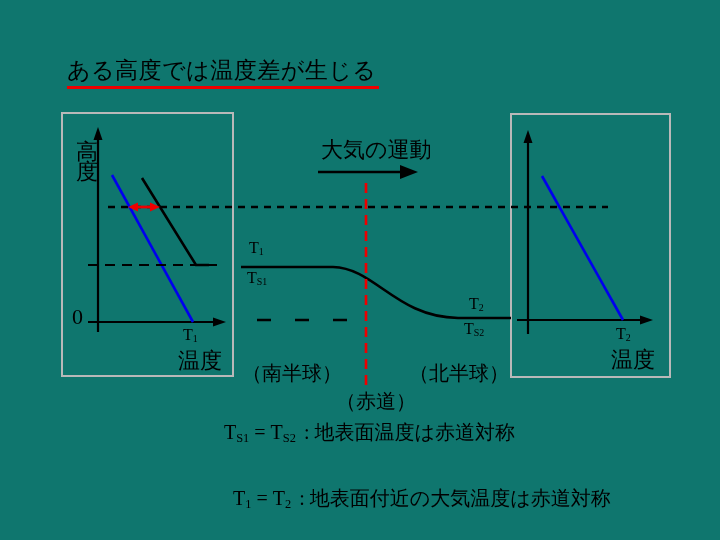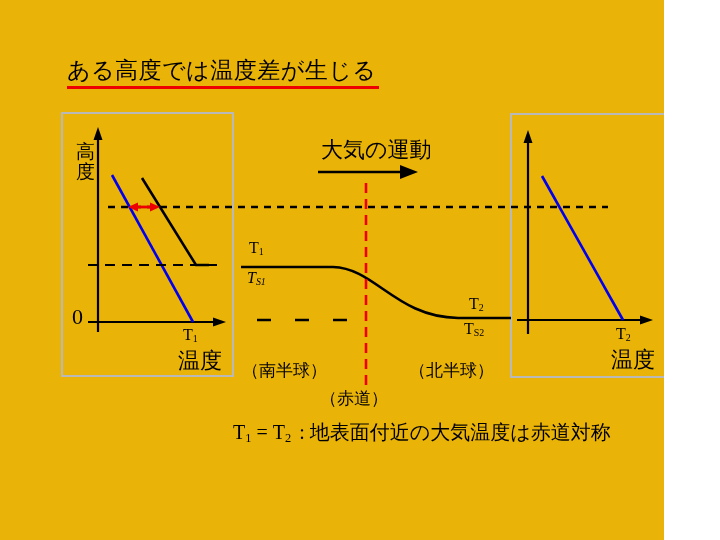--- a/index.html
+++ b/index.html
@@ -1,37 +1,37 @@
 <!DOCTYPE html>
 <html style="--red: #ee0000; --blue: #0000ee; --ink: #000000; --panel_border: #b9b9b9;"><head>
 <meta charset="utf-8">
 <style>
   :root{
     --red:#ee0000; --blue:#0000ee; --ink:#000000; --panel_border:#b9b9b9;
   }
   html,body{margin:0;padding:0;background:#ffffff;}
   .slide{
-    position:relative;width:664px;height:540px;background:#eab308;
+    position:relative;width:720px;height:540px;background:#0f766e;
     overflow:hidden;font-family:"Liberation Sans","DejaVu Sans",sans-serif;color:var(--ink);
   }
   .slide svg{position:absolute;left:0;top:0;}
   .lbl{position:absolute;white-space:nowrap;line-height:1.1;}
   .jp{font-family:"Liberation Sans","DejaVu Sans",sans-serif;}
   .tser{font-family:"Liberation Serif","DejaVu Serif",serif;}
   .title{
     left:67px;top:58px;font-size:23px;letter-spacing:0.5px;
     border-bottom:3px solid var(--red);padding:0 3px 3px 0;
   }
   .sb{font-size:0.62em;vertical-align:-0.22em;}
-  .alt-label{left:76px;top:142px;font-size:19px;width:21px;white-space:normal;line-height:20px;}
+  .alt-label{left:76px;top:142px;font-size:22px;width:21px;white-space:normal;line-height:20px;}
   .t21{font-size:16px;}
-  .small17{font-size:17px;}
+  .small17{font-size:20px;}
   .ax19{font-size:22px;}
   .eq{position:absolute;left:224px;top:420px;font-size:20px;line-height:24px;white-space:nowrap;}
-  .eq .row2{margin-left:9px;}
+  .eq .row2{margin-left:9px;margin-top:36px;}
   .eqs{margin:0 5px;}
   .sep{margin:0 5px 0 8px;}
 </style>
 </head>
 <body>
 
 <div class="slide">
 
   <svg width="720" height="540" viewBox="0 0 720 540">
 
@@ -71,27 +71,28 @@
 
   <div class="lbl jp title">ある高度では温度差が生じる</div>
 
   <div class="lbl jp alt-label">高度</div>
   <div class="lbl tser" style="left:72px;top:305px;font-size:22px;">0</div>
   <div class="lbl tser t21" style="left:183px;top:326px;"><span>T</span><span class="sb">1</span></div>
   <div class="lbl jp ax19" style="left:178px;top:349px;">温度</div>
 
   <div class="lbl jp ax19" style="left:321px;top:138px;">大気の運動</div>
   <div class="lbl tser t21" style="left:249px;top:239px;"><span>T</span><span class="sb">1</span></div>
-  <div class="lbl tser t21" style="left:247px;top:269px;font-style:italic;"><span>T</span><span class="sb">S1</span></div>
+  <div class="lbl tser t21" style="left:247px;top:269px;"><span>T</span><span class="sb">S1</span></div>
   <div class="lbl tser t21" style="left:469px;top:295px;"><span>T</span><span class="sb">2</span></div>
   <div class="lbl tser t21" style="left:464px;top:320px;"><span>T</span><span class="sb">S2</span></div>
   <div class="lbl jp small17" style="left:242px;top:362px;">（南半球）</div>
   <div class="lbl jp small17" style="left:409px;top:362px;">（北半球）</div>
-  <div class="lbl jp small17" style="left:320px;top:390px;">（赤道）</div>
+  <div class="lbl jp small17" style="left:336px;top:390px;">（赤道）</div>
 
   <div class="lbl tser t21" style="left:616px;top:325px;"><span>T</span><span class="sb">2</span></div>
   <div class="lbl jp ax19" style="left:611px;top:348px;">温度</div>
 
   <div class="eq">
+    <div><span class="tser">T</span><span class="tser sb">S1</span><span class="tser eqs">=</span><span class="tser">T</span><span class="tser sb">S2</span><span class="tser sep">:</span><span class="jp">地表面温度は赤道対称</span></div>
     <div class="row2"><span class="tser">T</span><span class="tser sb">1</span><span class="tser eqs">=</span><span class="tser">T</span><span class="tser sb">2</span><span class="tser sep">:</span><span class="jp">地表面付近の大気温度は赤道対称</span></div>
   </div>
 
 </div>
 
 </body></html>

